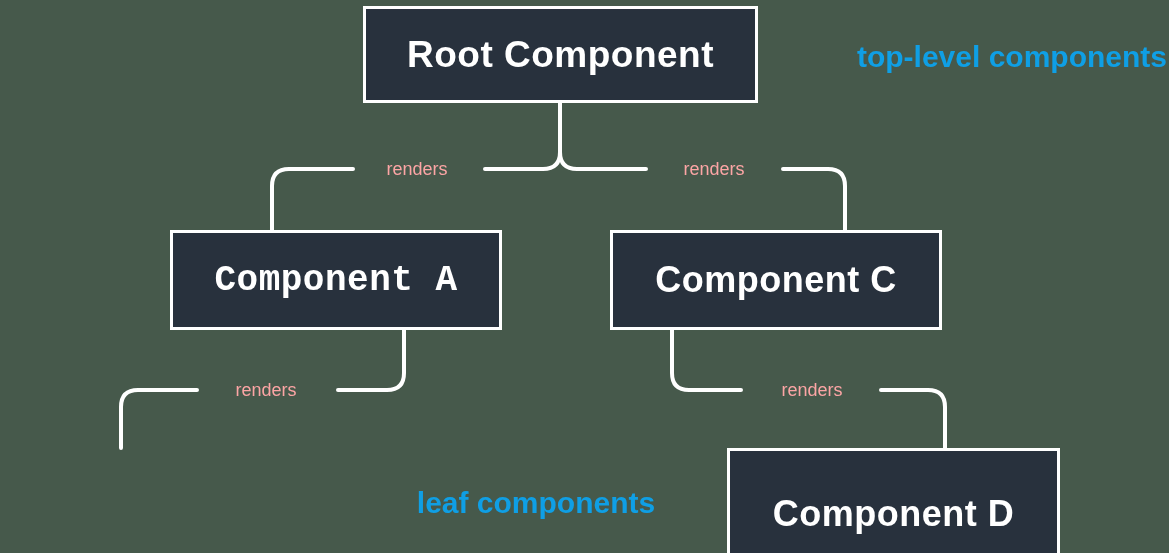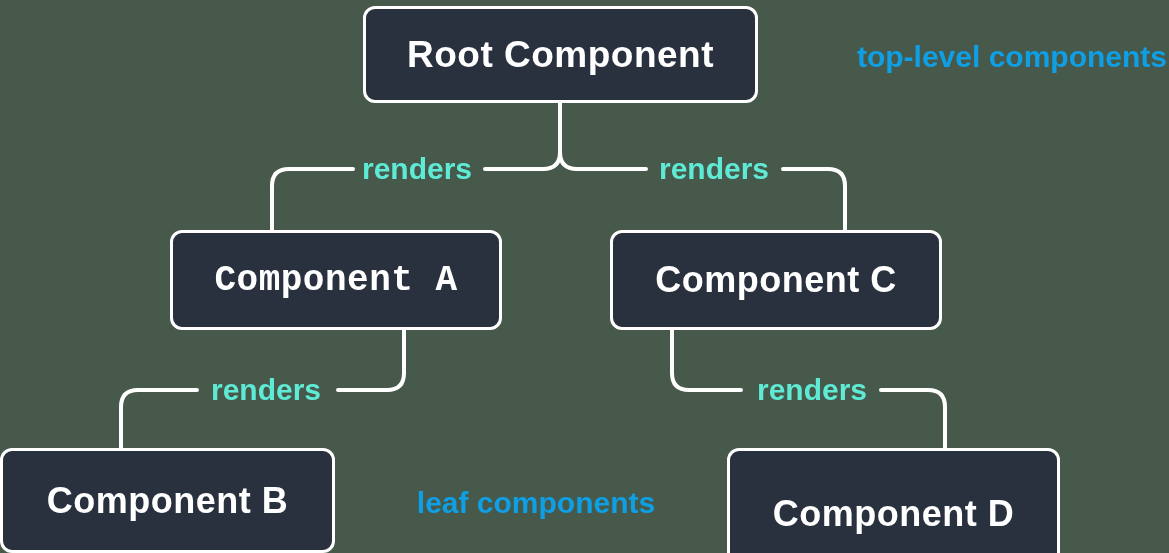--- a/index.html
+++ b/index.html
@@ -20,40 +20,40 @@
   svg.connectors path {
     fill: none;
     stroke: #ffffff;
     stroke-width: 4;
     stroke-linecap: round;
   }
   .node {
     position: absolute;
     background: #28313d;
     border: 3px solid #ffffff;
-    border-radius: 12px;
+    border-radius: 0;
     display: flex;
     align-items: center;
     justify-content: center;
     color: #ffffff;
     font-size: 36px;
     font-weight: 600;
     letter-spacing: 0.5px;
   }
   .node-root { left: 363px; top: 6px;   width: 395px; height: 97px;  font-size: 37px; }
   .node-a    { left: 170px; top: 230px; width: 332px; height: 100px; font-family: Liberation Mono, monospace; }
   .node-c    { left: 598px; top: 230px; width: 332px; height: 100px; margin-left: 12px; }
   .node-b    { left: 0px;   top: 448px; width: 335px; height: 105px; }
   .node-d    { left: 727px; top: 448px; width: 333px; height: 132px; }
   .edge-label {
     position: absolute;
     transform: translate(-50%, -50%);
-    color: #5eead4;
-    font-size: 30px;
-    font-weight: 700;
+    color: #fca5a5;
+    font-size: 18px;
+    font-weight: 400;
     white-space: nowrap;
   }
   .edge-label-0 { left: 417px; top: 169px; }
   .edge-label-1 { left: 714px; top: 169px; }
   .edge-label-2 { left: 266px; top: 390px; }
   .edge-label-3 { left: 812px; top: 390px; }
   .annotation {
     position: absolute;
     color: #0f9fe5;
     font-size: 30px;
@@ -94,23 +94,20 @@
   </div>
 
   <div class="node node-a">
     <span>Component A</span>
   </div>
 
   <div class="node node-c">
     <span>Component C</span>
   </div>
 
-  <div class="node node-b">
-    <span>Component B</span>
-  </div>
 
   <div class="node node-d">
     <span>Component D</span>
   </div>
 
   <div class="edge-label edge-label-0">renders</div>
   <div class="edge-label edge-label-1">renders</div>
   <div class="edge-label edge-label-2">renders</div>
   <div class="edge-label edge-label-3">renders</div>
 

